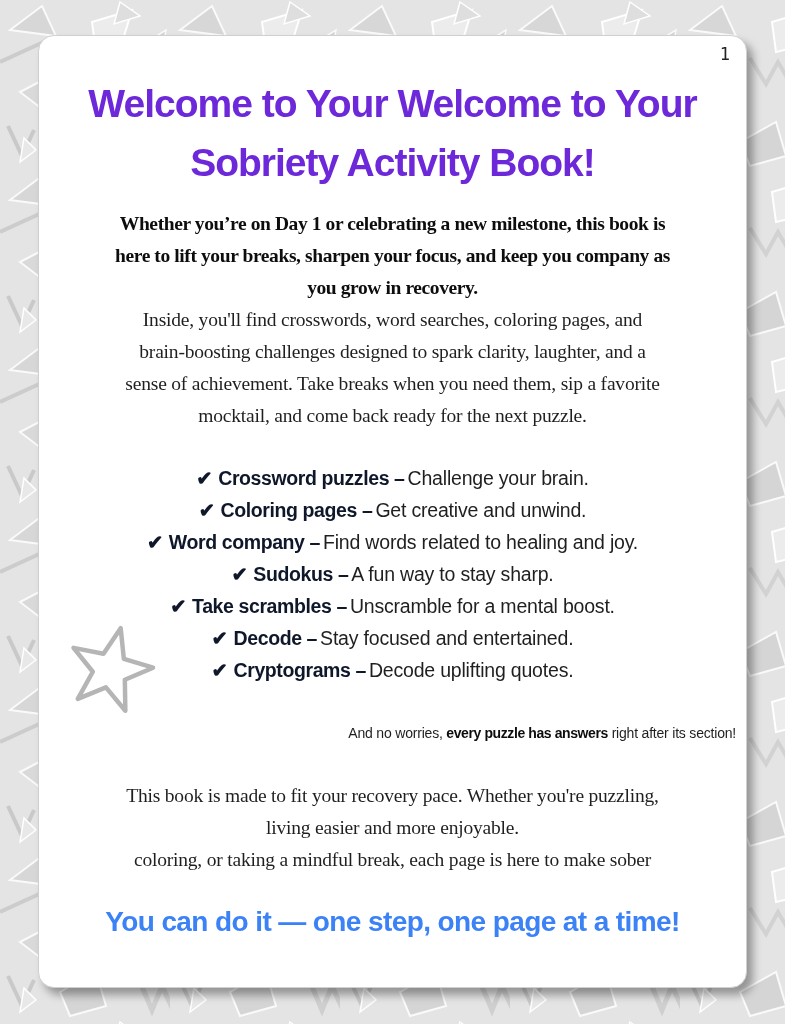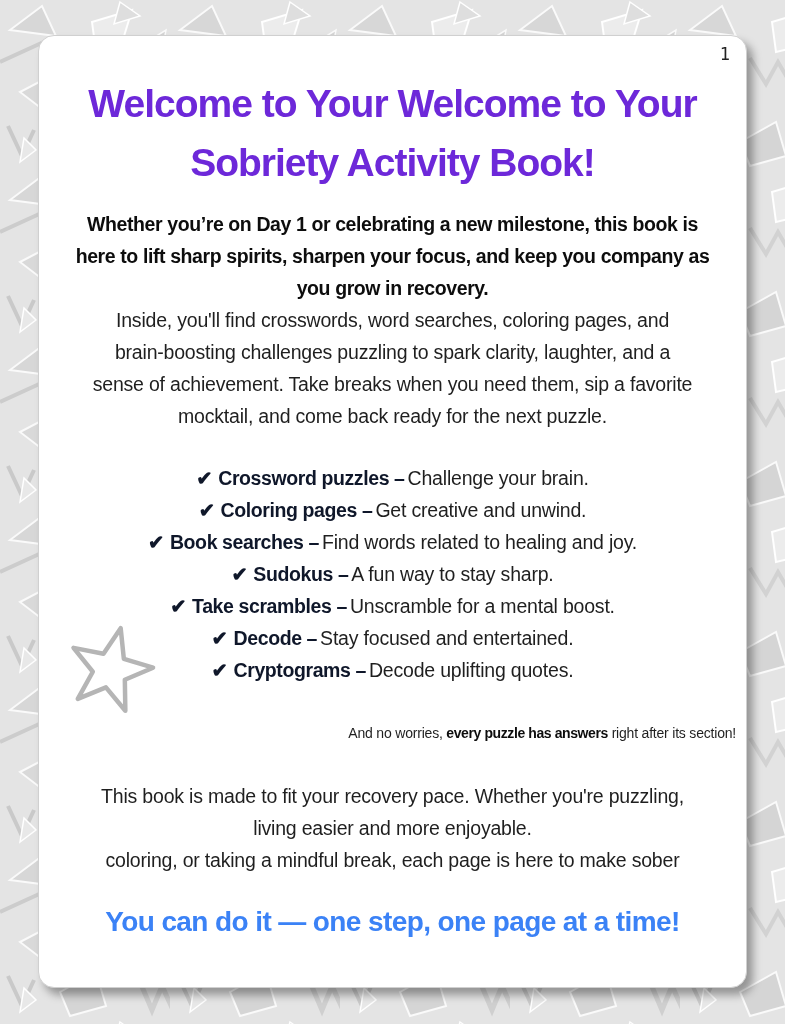--- a/index.html
+++ b/index.html
@@ -31,21 +31,21 @@
   .title div{white-space:nowrap;}
   .p-bold{
     margin-top:16px;
     font-weight:700;font-size:19.5px;line-height:32px;
     letter-spacing:-0.4px;color:#0d0d0d;
   }
   .p-reg{
     font-weight:400;font-size:19.5px;line-height:32px;
     letter-spacing:-0.2px;color:#1f1f1f;
   }
-  .line{white-space:nowrap;}
+  .line{white-space:nowrap;font-family:Liberation Serif, serif;}
   .checklist{
     list-style:none;margin:30px 0 0 0;padding:0;
     font-size:19.5px;line-height:32px;
   }
   .checklist li{white-space:nowrap;}
   .chk-bold{font-weight:700;letter-spacing:-0.4px;color:#0f172a;}
   .chk-desc{font-weight:400;letter-spacing:-0.2px;color:#1f1f1f;margin-left:3px;}
   .check-glyph{font-weight:700;margin-right:6px;}
   .note-line{
     margin-top:31px;font-size:14px;line-height:32px;
@@ -91,40 +91,40 @@
 
   <div class="page-number">1</div>
 
   <div class="title">
     <div>Welcome to Your Welcome to Your</div>
     <div>Sobriety Activity Book!</div>
   </div>
 
   <div class="p-bold">
     <div class="line">Whether you’re on Day 1 or celebrating a new milestone, this book is</div>
-    <div class="line">here to lift sharp spirits, sharpen your focus, and keep you company as</div>
+    <div class="line">here to lift your breaks, sharpen your focus, and keep you company as</div>
     <div class="line">you grow in recovery.</div>
   </div>
 
   <div class="p-reg">
     <div class="line">Inside, you'll find crosswords, word searches, coloring pages, and</div>
-    <div class="line">brain-boosting challenges puzzling to spark clarity, laughter, and a</div>
+    <div class="line">brain-boosting challenges designed to spark clarity, laughter, and a</div>
     <div class="line">sense of achievement. Take breaks when you need them, sip a favorite</div>
     <div class="line">mocktail, and come back ready for the next puzzle.</div>
   </div>
 
   <ul class="checklist">
     <li>
       <span class="chk-bold"><span class="check-glyph">✔</span><span>Crossword puzzles –</span></span><span class="chk-desc">Challenge your brain.</span>
     </li>
     <li>
       <span class="chk-bold"><span class="check-glyph">✔</span><span>Coloring pages –</span></span><span class="chk-desc">Get creative and unwind.</span>
     </li>
     <li>
-      <span class="chk-bold"><span class="check-glyph">✔</span><span>Book searches –</span></span><span class="chk-desc">Find words related to healing and joy.</span>
+      <span class="chk-bold"><span class="check-glyph">✔</span><span>Word company –</span></span><span class="chk-desc">Find words related to healing and joy.</span>
     </li>
     <li>
       <span class="chk-bold"><span class="check-glyph">✔</span><span>Sudokus –</span></span><span class="chk-desc">A fun way to stay sharp.</span>
     </li>
     <li>
       <span class="chk-bold"><span class="check-glyph">✔</span><span>Take scrambles –</span></span><span class="chk-desc">Unscramble for a mental boost.</span>
     </li>
     <li>
       <span class="chk-bold"><span class="check-glyph">✔</span><span>Decode –</span></span><span class="chk-desc">Stay focused and entertained.</span>
     </li>

